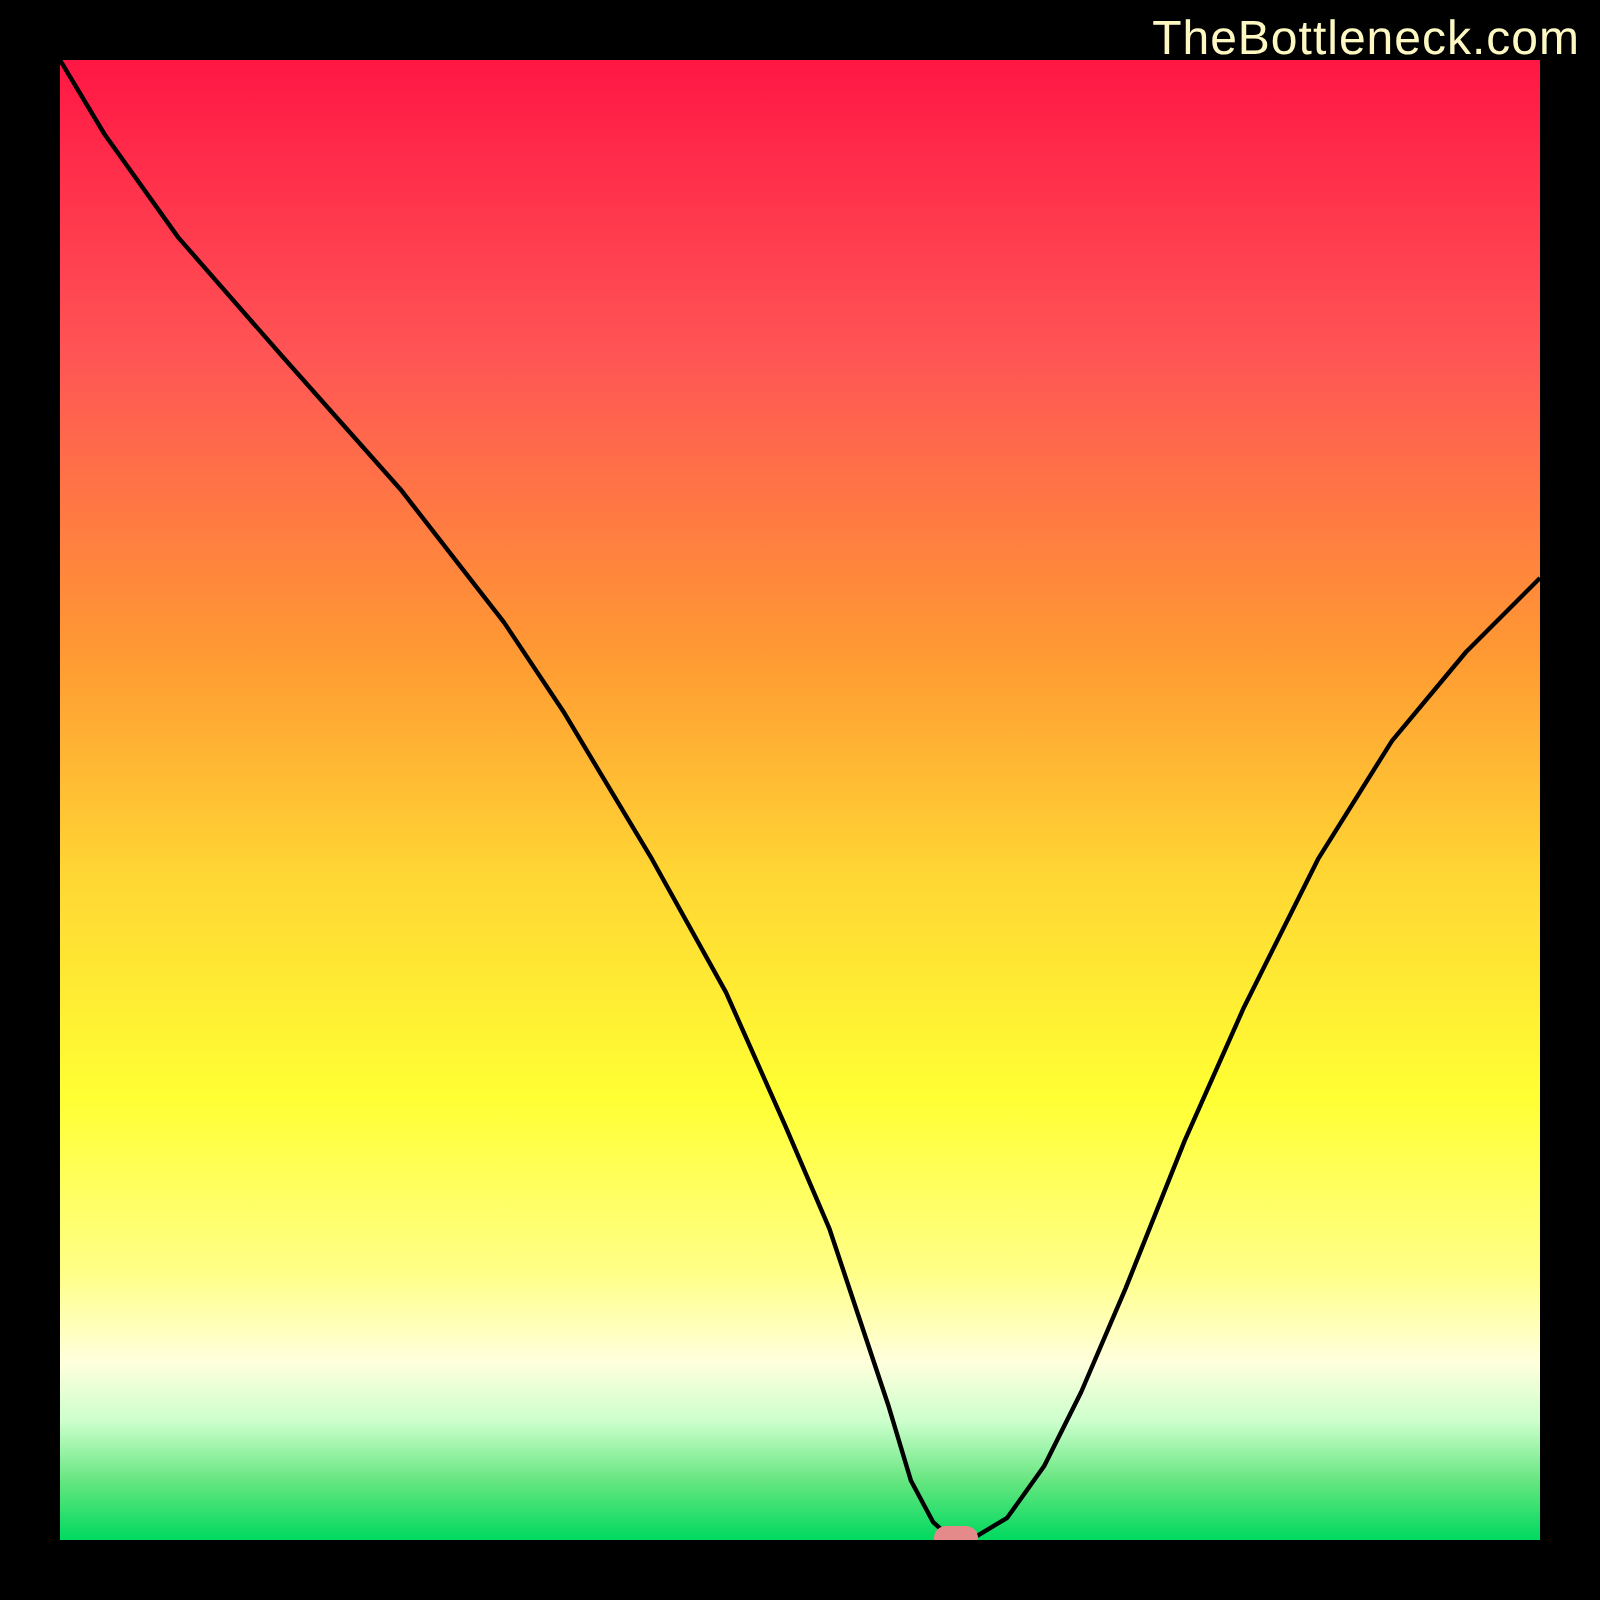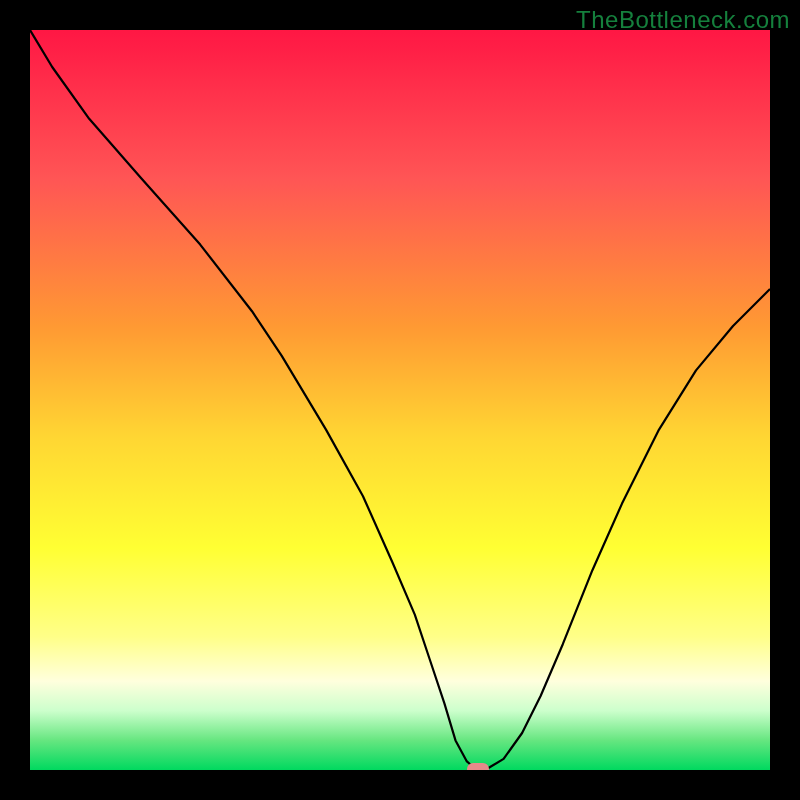--- a/index.html
+++ b/index.html
@@ -9,21 +9,21 @@
     position: relative;
     width: 800px;
     height: 800px;
     background: #000;
   }
 
   .watermark {
     position: absolute;
     top: 6px;
     right: 10px;
-    color: #15803d;
+    color: #fef9c3;
     font-family: Arial, Helvetica, sans-serif;
     font-size: 24px;
     letter-spacing: 0.5px;
     user-select: none;
   }
 
   .plot-area {
     position: absolute;
     left: 30px;
     top: 30px;

